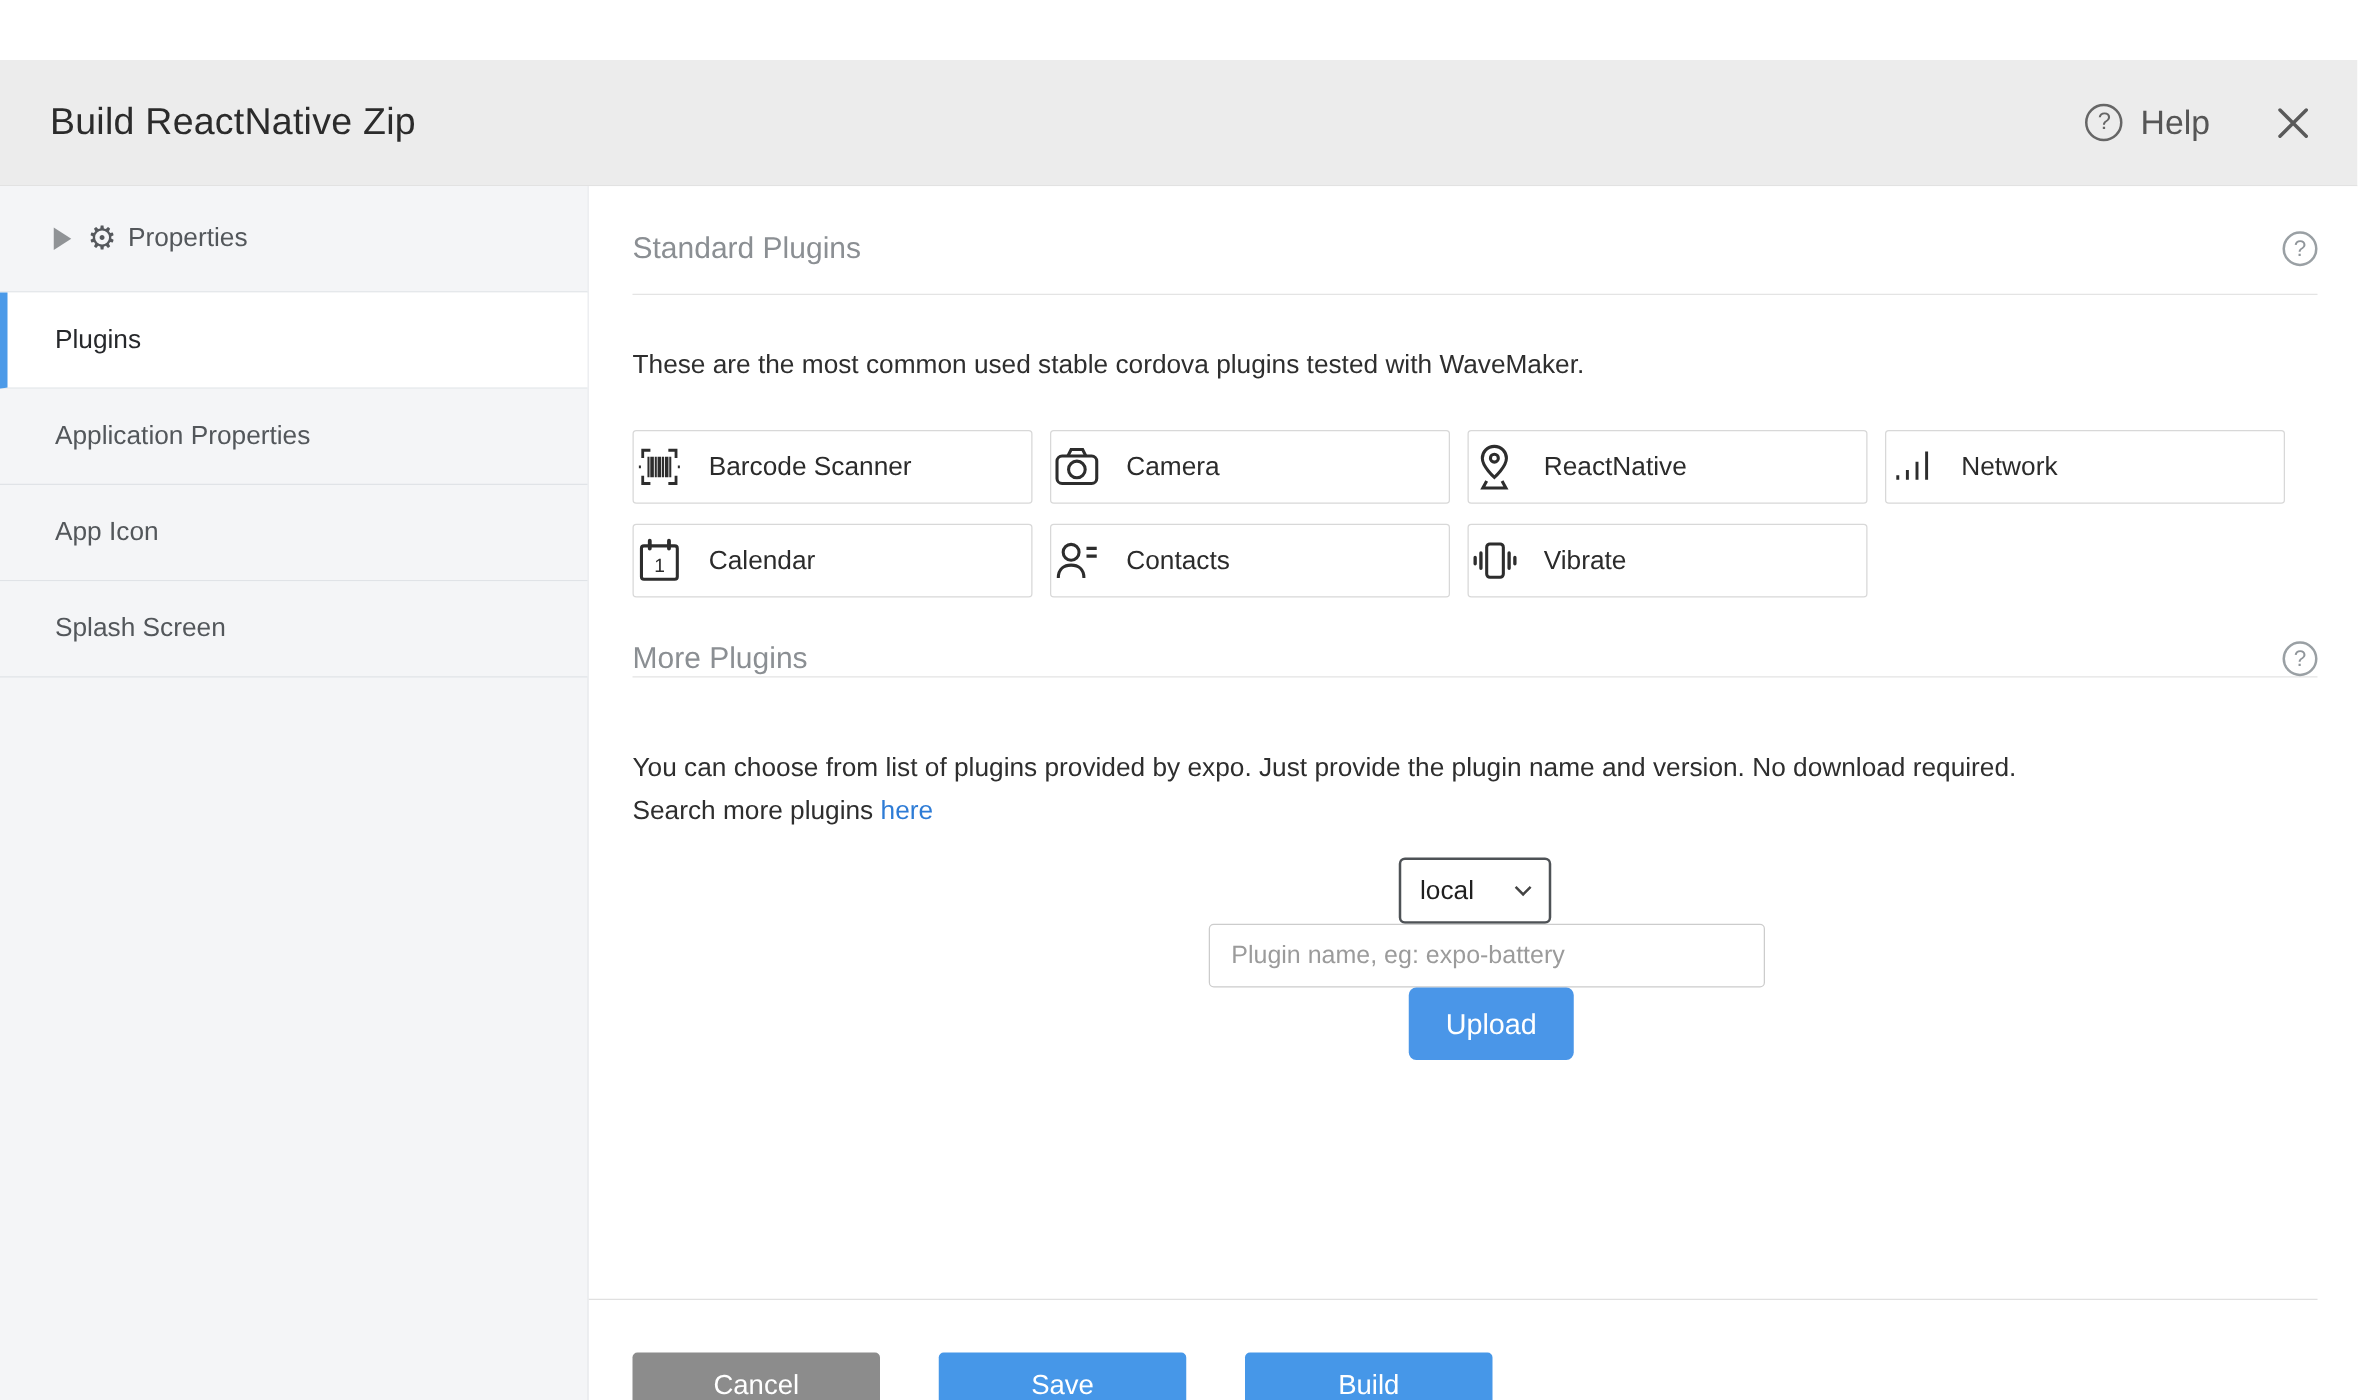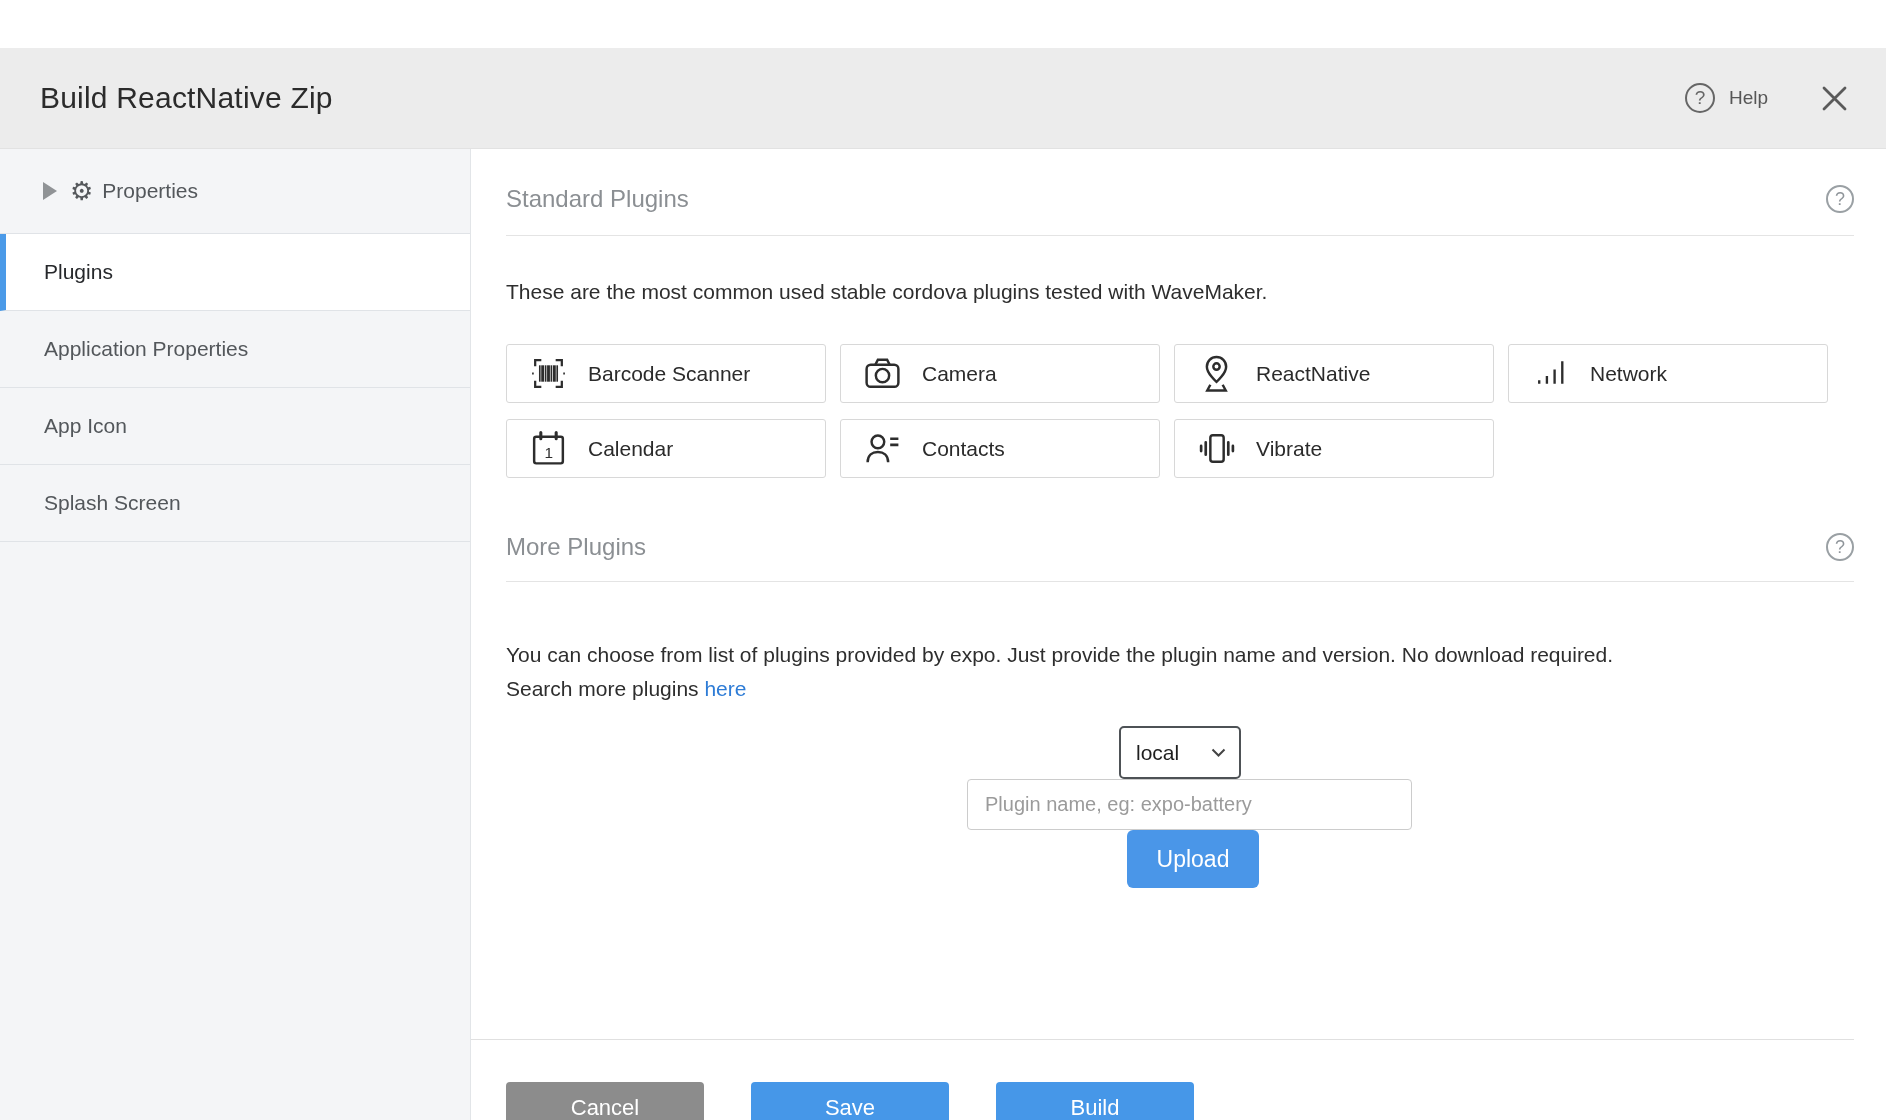--- a/index.html
+++ b/index.html
@@ -7,21 +7,21 @@
               font-family:"Liberation Sans", sans-serif; }
 
   
   .header { height:101px; background:#ececec; border-bottom:1px solid #e2e2e2;
             display:flex; align-items:center; padding:0 38px 0 40px;margin-top:48px; }
   .title  { font-size:30px; font-weight:500; color:#2b2b2b; letter-spacing:.2px; }
   .header-right { margin-left:auto; display:flex; align-items:center; }
   .help-circle { width:30px; height:30px; border:2px solid #666; border-radius:50%;
                  color:#666; font-size:19px; display:flex; align-items:center;
                  justify-content:center; }
-  .help-text { font-size:19px; color:#565656; margin-left:14px;text-align:right; }
+  .help-text { font-size:27px; color:#565656; margin-left:14px;text-align:right; }
   .close-btn { margin-left:53px; display:flex; align-items:center; cursor:pointer; }
 
   
   .layout { display:flex; height:1019px; }
 
   
   .sidebar { width:471px; flex:0 0 471px; background:#f4f5f7;
              border-right:1px solid #e2e5e8; }
   .side-row { height:77px; display:flex; align-items:center; padding-left:44px;
               border-bottom:1px solid #e0e3e7; font-size:21px; color:#53575b;
@@ -34,33 +34,33 @@
          margin-right:13px; }
   .gear { font-family:"DejaVu Sans", sans-serif; font-size:26px; color:#55585c;
           margin-right:9px; line-height:1; }
 
   
   .content { flex:1; display:flex; flex-direction:column; background:#fff;
              padding:0 32px 0 35px; }
   .section-head { display:flex; align-items:center; justify-content:space-between;
                   border-bottom:1px solid #e4e4e4; }
   .section-head.first { margin-top:36px; padding-bottom:22px; }
-  .section-head.second { margin-top:55px; padding-bottom:20px; }
+  .section-head.second { margin-top:35px; }
   .section-title { font-size:24px; font-weight:400; color:#8b8f93; }
   .q-circle { width:28px; height:28px; border:2px solid #9aa0a4; border-radius:50%;
               color:#8f959a; font-size:18px; display:flex; align-items:center;
               justify-content:center; cursor:pointer; }
 
   .desc { font-size:21px; color:#2e2e2e; margin-top:44px; }
   .desc2 { font-size:21px; color:#2e2e2e; margin-top:56px; line-height:34px; }
   .link { color:#2e7cd6; text-decoration:none; cursor:pointer; }
 
   .cards { display:flex; flex-wrap:wrap; gap:16px 14px; margin-top:40px; width:1336px; }
   .card { width:320px; height:59px; border:1px solid #d8d8d8; border-radius:3px;
-          background:#fff; display:flex; align-items:center; padding-left:21px;
+          background:#fff; display:flex; align-items:center; 
           cursor:pointer; }
   .card svg { flex:0 0 41px; }
   .card-label { font-size:21px; color:#2b2b2b; margin-left:19px; }
 
   
   .form-row { display:flex; align-items:center; margin-top:20px;flex-direction:column; }
   .select-box { width:122px; height:53px; border:2px solid #4e5256; border-radius:5px;
                 background:#fff; display:flex; align-items:center;
                 justify-content:space-between; padding:0 13px 0 15px;
                 font-size:21px; color:#1f1f1f; cursor:pointer; }

